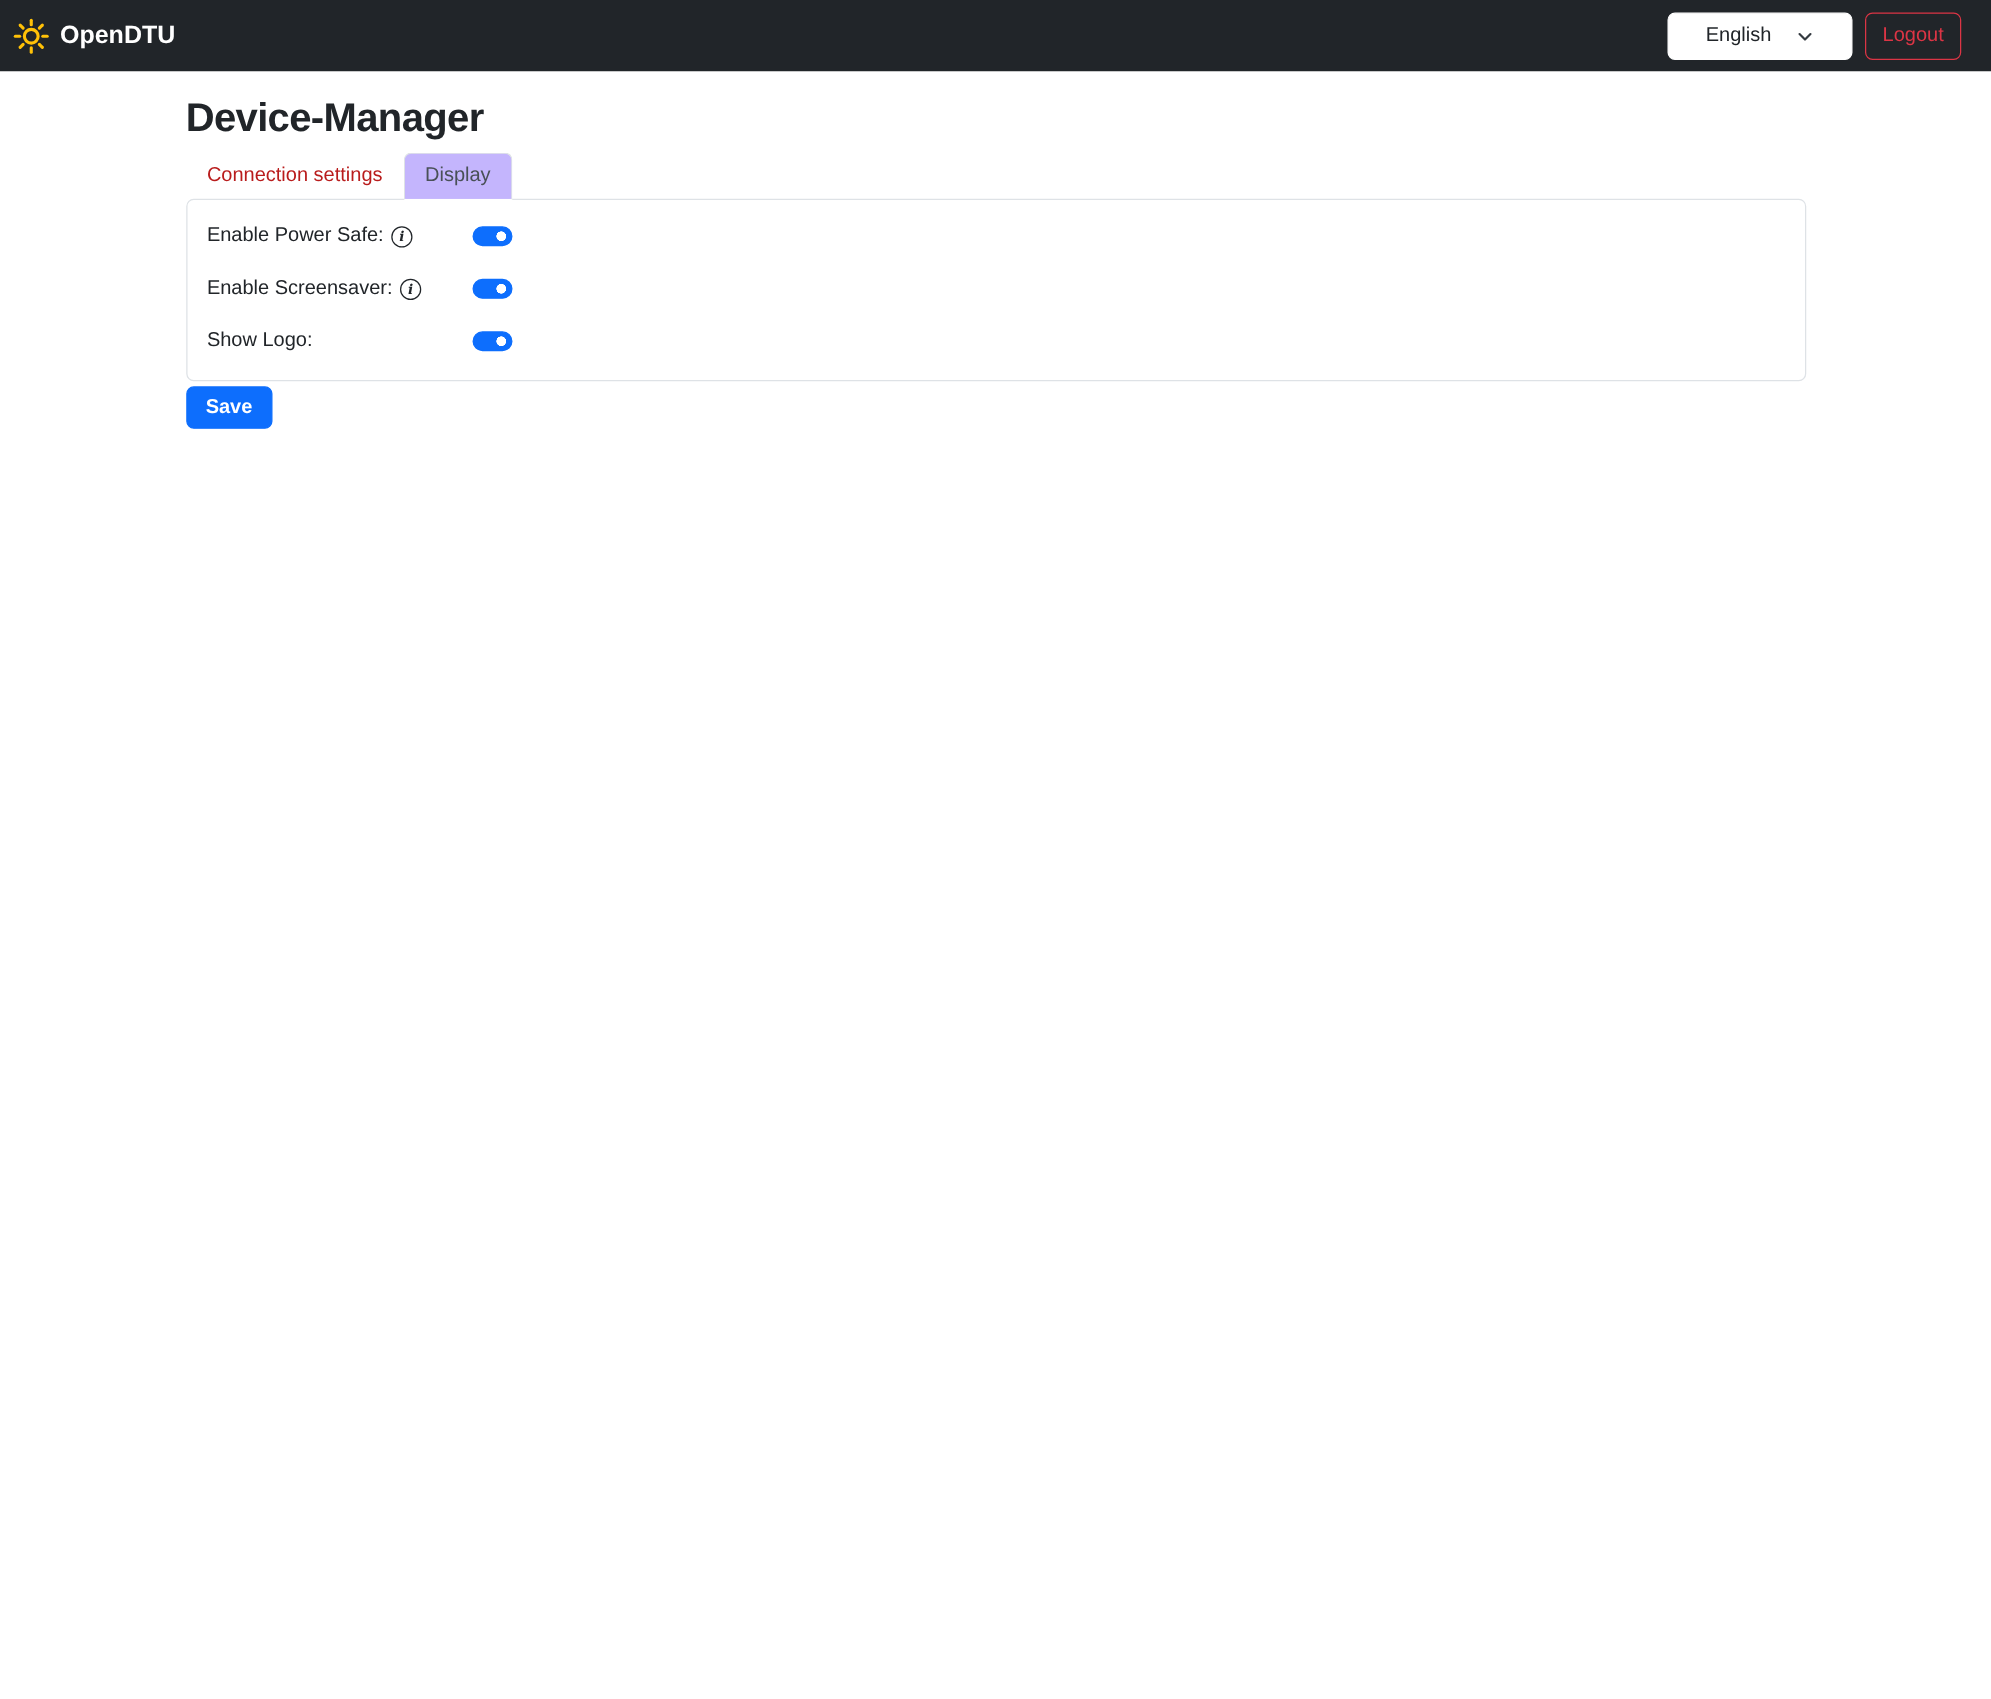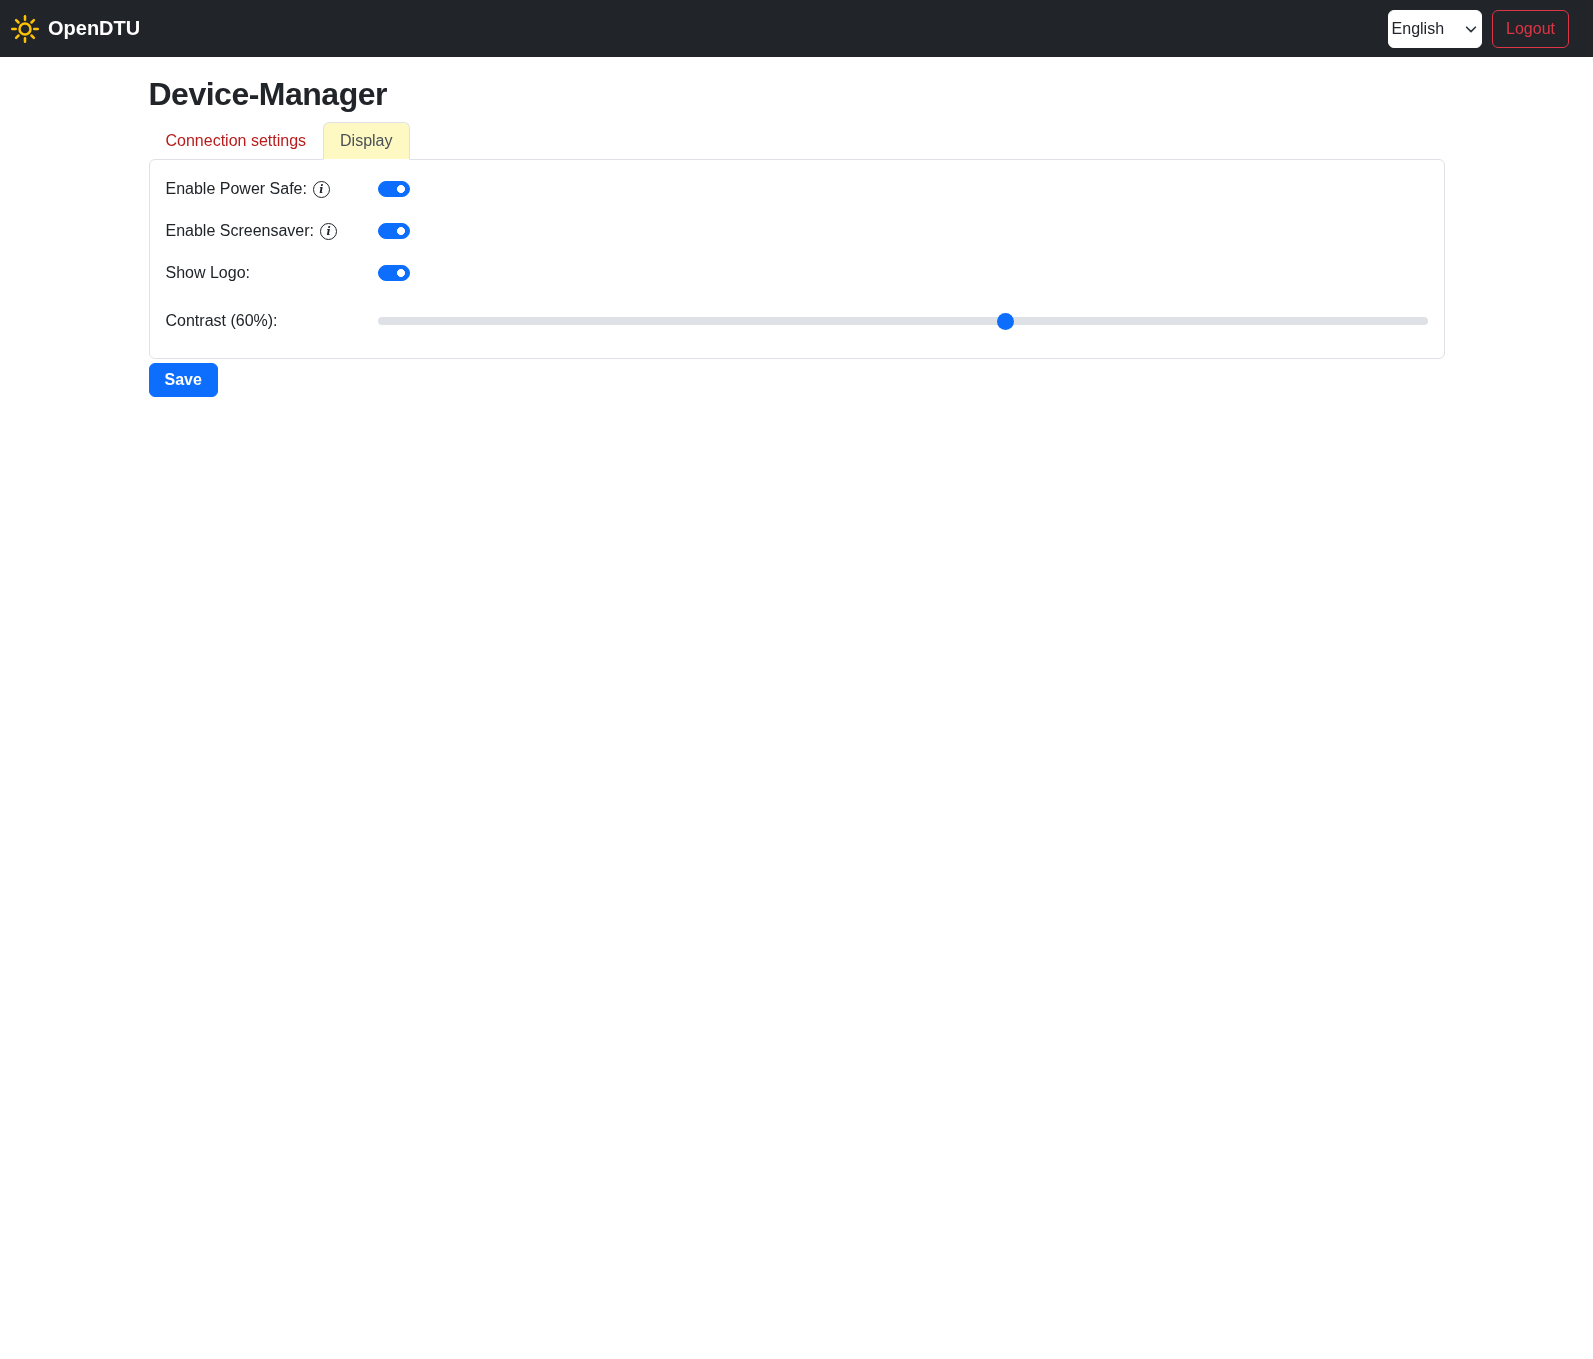--- a/index.html
+++ b/index.html
@@ -52,21 +52,21 @@
     display: inline-block;
     margin-top: 2px;
   }
   .nav-right { display: flex; align-items: center; gap: 10px; }
   .lang-select {
     background: #fff;
     color: #212529;
     border: 1px solid #fff;
     border-radius: 6px;
     height: 38px;
-    padding: 6px 3px;
+    padding: 6px 30px;
     display: inline-flex;
     align-items: center;
     gap: 20px;
     font-size: 16px;
     cursor: pointer;
   }
   .logout-btn {
     background: transparent;
     color: #dc3545;
     border: 1px solid #dc3545;
@@ -104,21 +104,21 @@
     border: 1px solid transparent;
     border-radius: 6px 6px 0 0;
     padding: 9px 16px;
     font-size: 16px;
     font-family: inherit;
     cursor: pointer;
   }
   .tab.inactive { color: #b91c1c; }
   .tab.active {
     color: #495057;
-    background: #fef9c3;
+    background: #c4b5fd;
     border-color: #dee2e6 #dee2e6 #fff #dee2e6;
   }
 
   
   .card {
     position: relative;
     z-index: 1;
     background: #fff;
     border: 1px solid #dee2e6;
     border-radius: 6px;
@@ -275,23 +275,17 @@
       <input type="checkbox" class="toggle" checked="" style="">
     </div>
 
     <div class="form-row">
       <span class="form-label">
         <span>Show Logo:</span>
       </span>
       <input type="checkbox" class="toggle" checked="" style="">
     </div>
 
-    <div class="form-row slider-row">
-      <span class="form-label">
-        <span>Contrast (60%):</span>
-      </span>
-      <input type="range" class="range" min="0" max="100" value="60" style="">
-    </div>
 
   </div>
 
   <button class="save-btn">Save</button>
 </main>
 
 </body></html>

